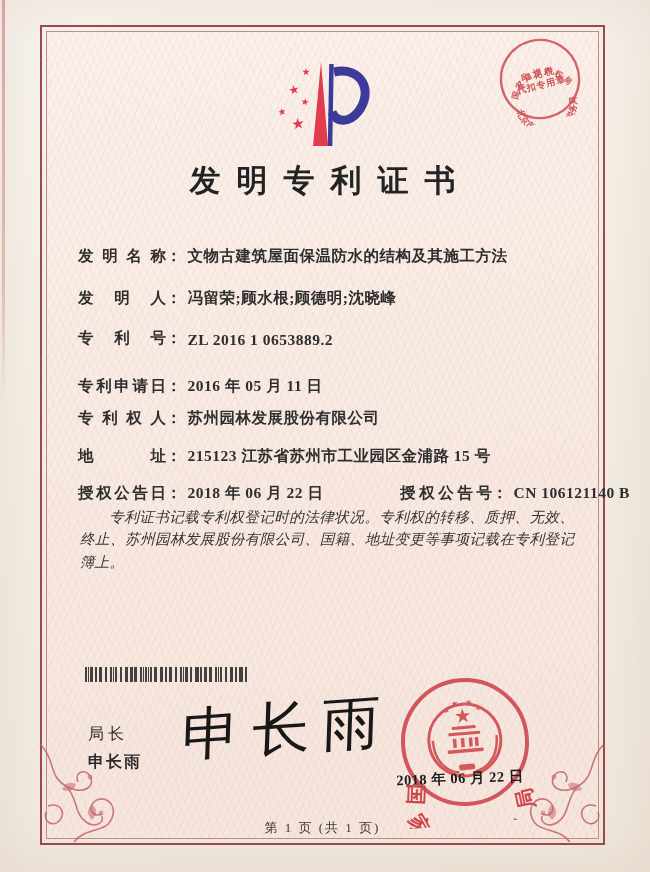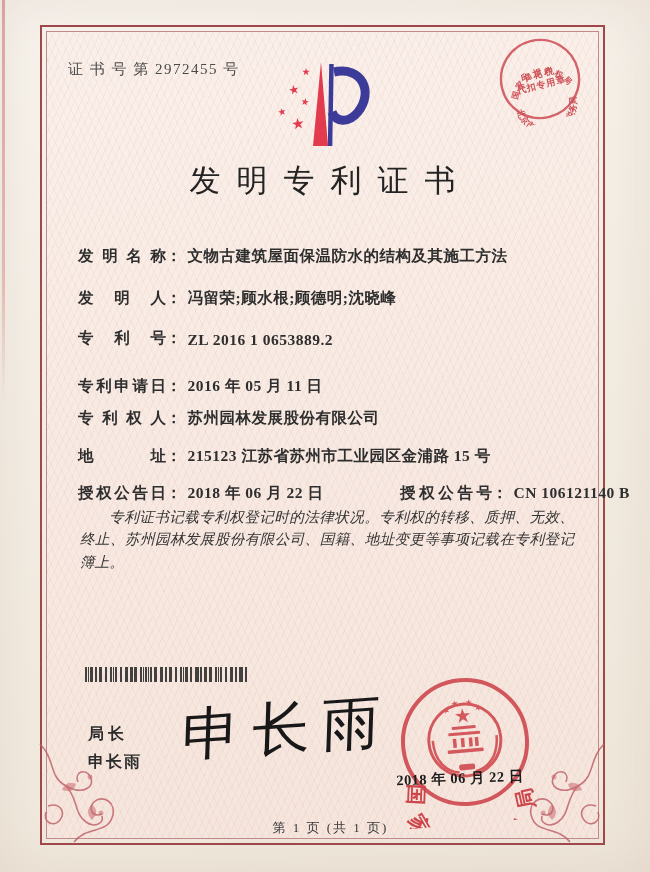--- a/index.html
+++ b/index.html
@@ -17,63 +17,62 @@
         border:1px solid #c08a8d;
         background:
           repeating-linear-gradient(115deg,rgba(210,140,130,.10) 0 1px,transparent 1px 6px),
           repeating-linear-gradient(65deg,rgba(210,140,130,.08) 0 1px,transparent 1px 7px),
           linear-gradient(175deg,#faf0ea,#f7e9e1 60%,#f5e5dc);}
   .cert-no{position:absolute;left:68px;top:60px;font-size:15px;color:#4a4a4a;
         letter-spacing:1.5px;}
   .logo{position:absolute;left:272px;top:56px;}
   .tax-stamp{position:absolute;left:497px;top:36px;transform:rotate(-14deg);opacity:.92;}
   .title{position:absolute;left:40px;top:160px;width:565px;text-align:center;
-        font-size:31px;font-weight:normal;color:#232323;letter-spacing:16px;text-indent:16px;}
+        font-size:31px;font-weight:bold;color:#232323;letter-spacing:16px;text-indent:16px;}
   .row{position:absolute;left:78px;display:flex;align-items:flex-end;
         font-size:15.5px;font-weight:600;color:#2e2e2e;white-space:nowrap;}
   .lbl{display:inline-block;width:88px;text-align:justify;text-align-last:justify;}
   .colon{margin-right:6px;}
   .val{letter-spacing:.5px;}
   .pair2{position:absolute;left:290px;display:flex;align-items:baseline;}
   .pair2 .lbl{width:92px;margin-left:32px;}
   .body-text{position:absolute;left:80px;top:506px;width:494px;font-size:14.6px;
         line-height:22.4px;color:#333;text-align:justify;font-style:italic;}
   .body-text p{margin:0;text-indent:2em;}
   .barcode{position:absolute;left:85px;top:667px;width:162px;height:15px;opacity:.88;
         background:
           repeating-linear-gradient(90deg,#2b2b2b 0 2px,transparent 2px 5px),
           repeating-linear-gradient(90deg,#2b2b2b 0 1px,transparent 1px 7px),
           repeating-linear-gradient(90deg,transparent 0 3px,#2b2b2b 3px 4px,transparent 4px 11px);}
   .director-title{position:absolute;left:88px;top:724px;font-size:16px;color:#2c2c2c;
-        letter-spacing:4px;font-weight:700;text-align:right;}
+        letter-spacing:4px;font-weight:400;text-align:right;}
   .director-name{position:absolute;left:88px;top:752px;font-size:16px;color:#2c2c2c;
         letter-spacing:2px;font-weight:600;}
   .signature{position:absolute;left:182px;top:690px;font-size:58px;color:#181818;
         letter-spacing:12px;transform:rotate(-4deg) skewX(-6deg);white-space:nowrap;}
   .office-seal{position:absolute;left:383px;top:660px;transform:rotate(-5deg);opacity:.92;}
   .seal-date{position:absolute;left:392px;top:769px;width:136px;text-align:center;
         font-size:14.5px;font-weight:600;color:#1c1c1c;transform:rotate(-2deg);
         letter-spacing:.5px;white-space:nowrap;}
   .footer{position:absolute;left:40px;top:819px;width:565px;text-align:center;
-        font-size:13px;color:#3a3a3a;letter-spacing:2px;padding-left:8px;}
+        font-size:13px;color:#3a3a3a;letter-spacing:2px;}
   .flourish{position:absolute;}
   .flourish.bl{left:36px;top:742px;transform:scaleX(-1);}
   .flourish.br{left:508px;top:742px;}
 </style>
 </head>
 <body>
 
 <div class="page">
   <div class="photo-edge"></div>
 
   <div class="frame-outer">
     <div class="frame-inner"></div>
   </div>
 
-  <div class="cert-no">证 书 号 第 2972455 号</div>
 
   <svg class="logo" width="105" height="98" viewBox="0 0 105 98">
     <defs>
       <path id="star" d="M0,-1 L0.2245,-0.309 0.9511,-0.309 0.3633,0.118 0.5878,0.809 0,0.382 -0.5878,0.809 -0.3633,0.118 -0.9511,-0.309 -0.2245,-0.309 Z"></path>
     </defs>
     <polygon points="49,6 41,90 56,90" fill="#e23b4e"></polygon>
     <rect x="56.5" y="8" width="4.5" height="82" fill="#3d3b99" transform="rotate(1 58 50)"></rect>
     <path d="M62,16 C90,10 102,36 86,56 C76,68 64,66 60,56" fill="none" stroke="#3d3b99" stroke-width="9"></path>
     <use href="#star" fill="#e23b4e" transform="translate(34,16) scale(4)"></use>
     <use href="#star" fill="#e23b4e" transform="translate(22,34) scale(5) rotate(-12)"></use>

